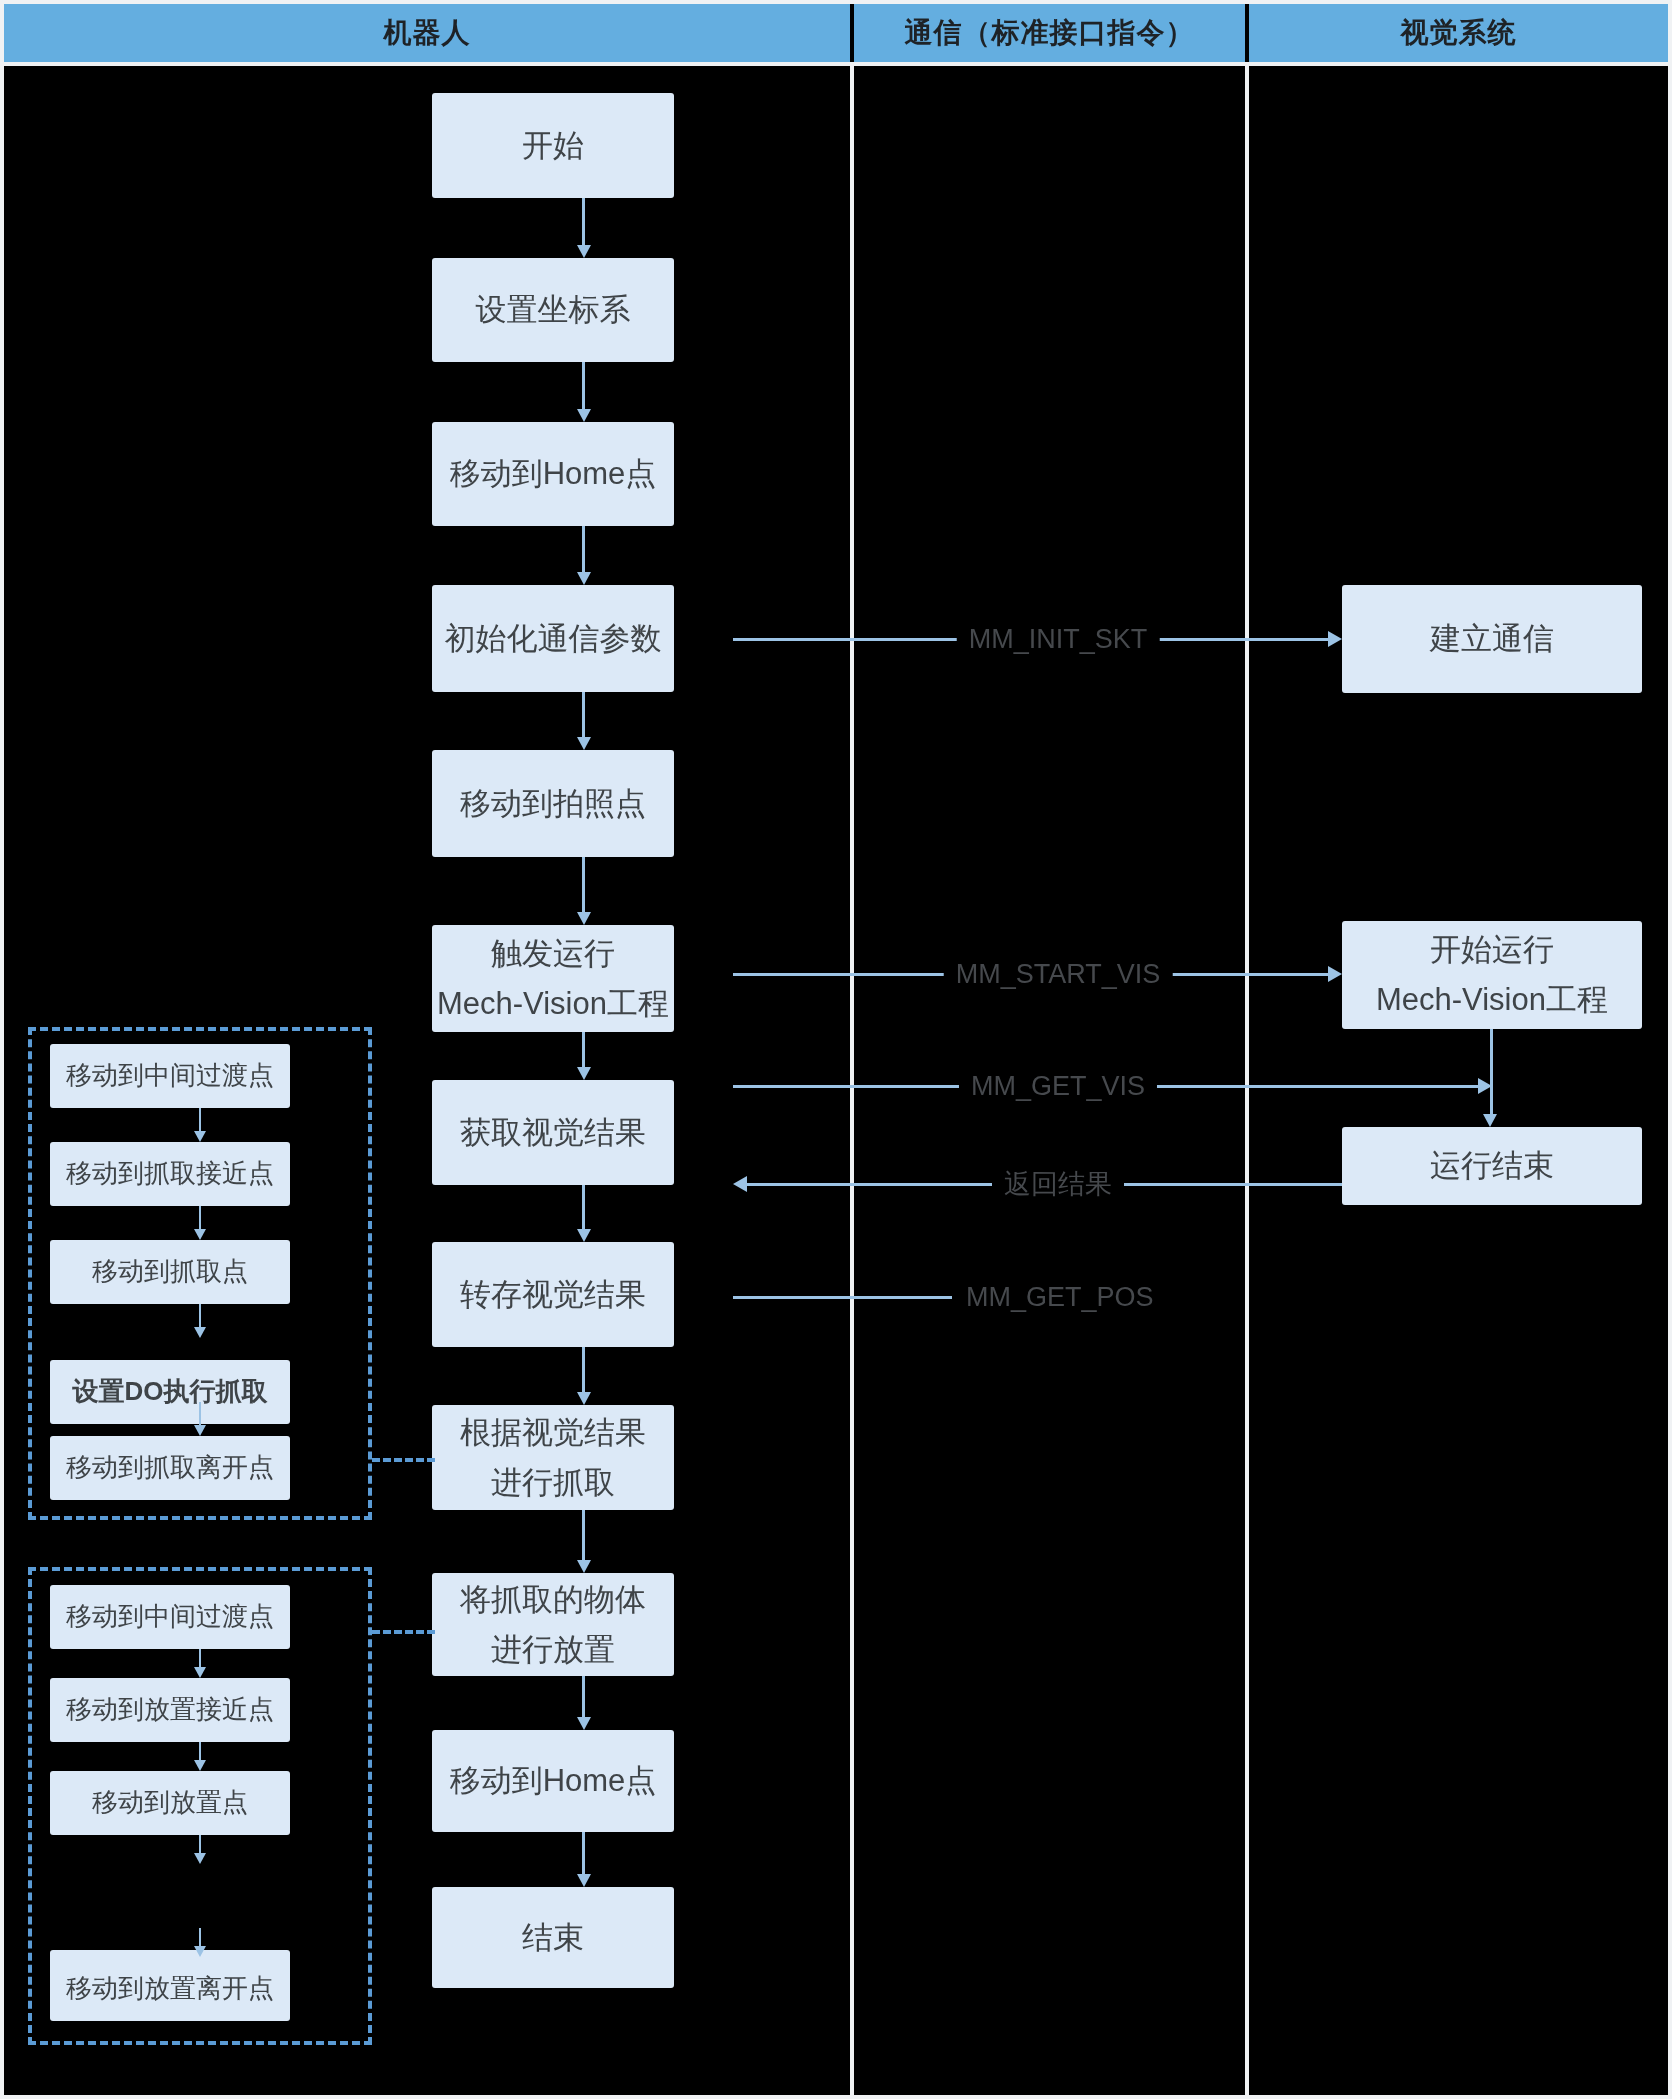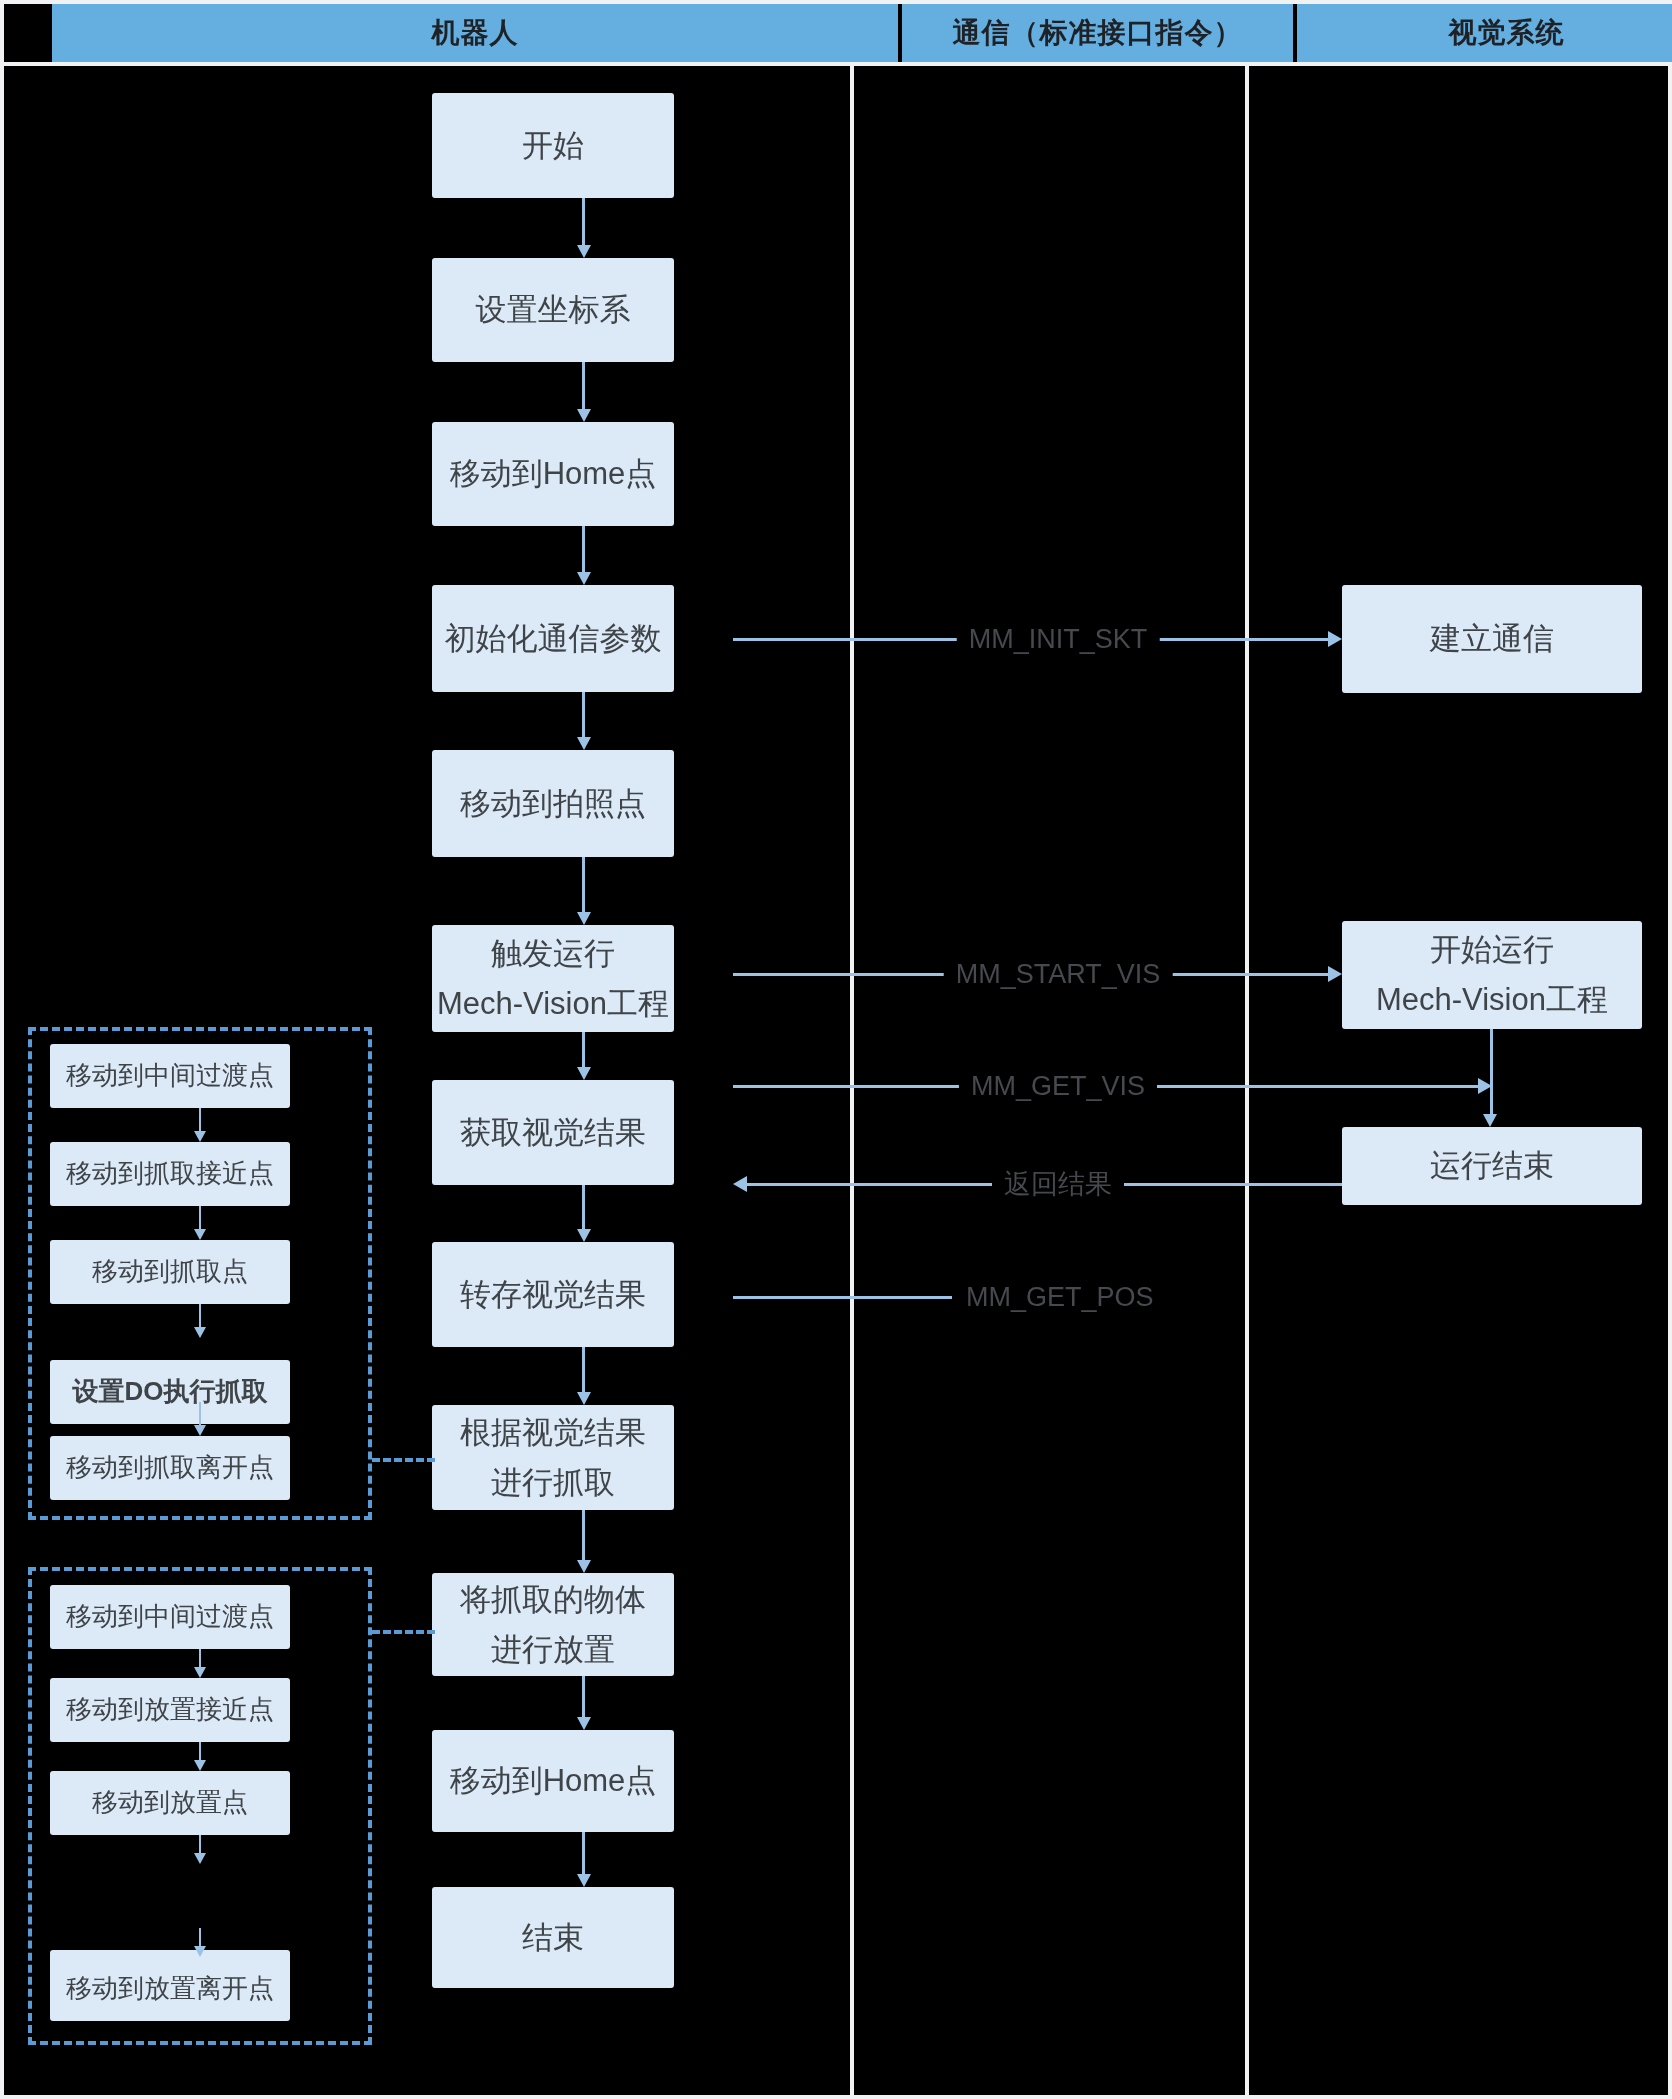--- a/index.html
+++ b/index.html
@@ -14,21 +14,21 @@
   html,body{margin:0;padding:0;background:var(--background);}
   body{
     width:1672px;height:2099px;position:relative;overflow:hidden;
     font-family:"Liberation Sans","DejaVu Sans",sans-serif;
   }
   #diagram{position:absolute;inset:0;}
   .frame{position:absolute;inset:0;border:4px solid var(--frame);box-sizing:border-box;}
   .hcell{
     position:absolute;top:4px;height:58px;background:var(--header-bg);
     display:flex;align-items:center;justify-content:center;
-    font-size:28px;font-weight:bold;color:#1E2226;letter-spacing:1px;margin-left:48px;
+    font-size:28px;font-weight:bold;color:#1E2226;letter-spacing:1px;
   }
   .hunderline{position:absolute;left:4px;top:62px;width:1664px;height:4px;background:var(--frame);}
   .vdivider{position:absolute;top:66px;height:2029px;width:4px;background:var(--frame);}
   .box{
     position:absolute;background:var(--box-bg);border-radius:3px;
     display:flex;align-items:center;justify-content:center;text-align:center;
     color:var(--text);font-size:31px;line-height:1.6;white-space:pre-line;
   }
   .mainbox{left:432px;width:242px;}
   .visbox{left:1342px;width:300px;}

